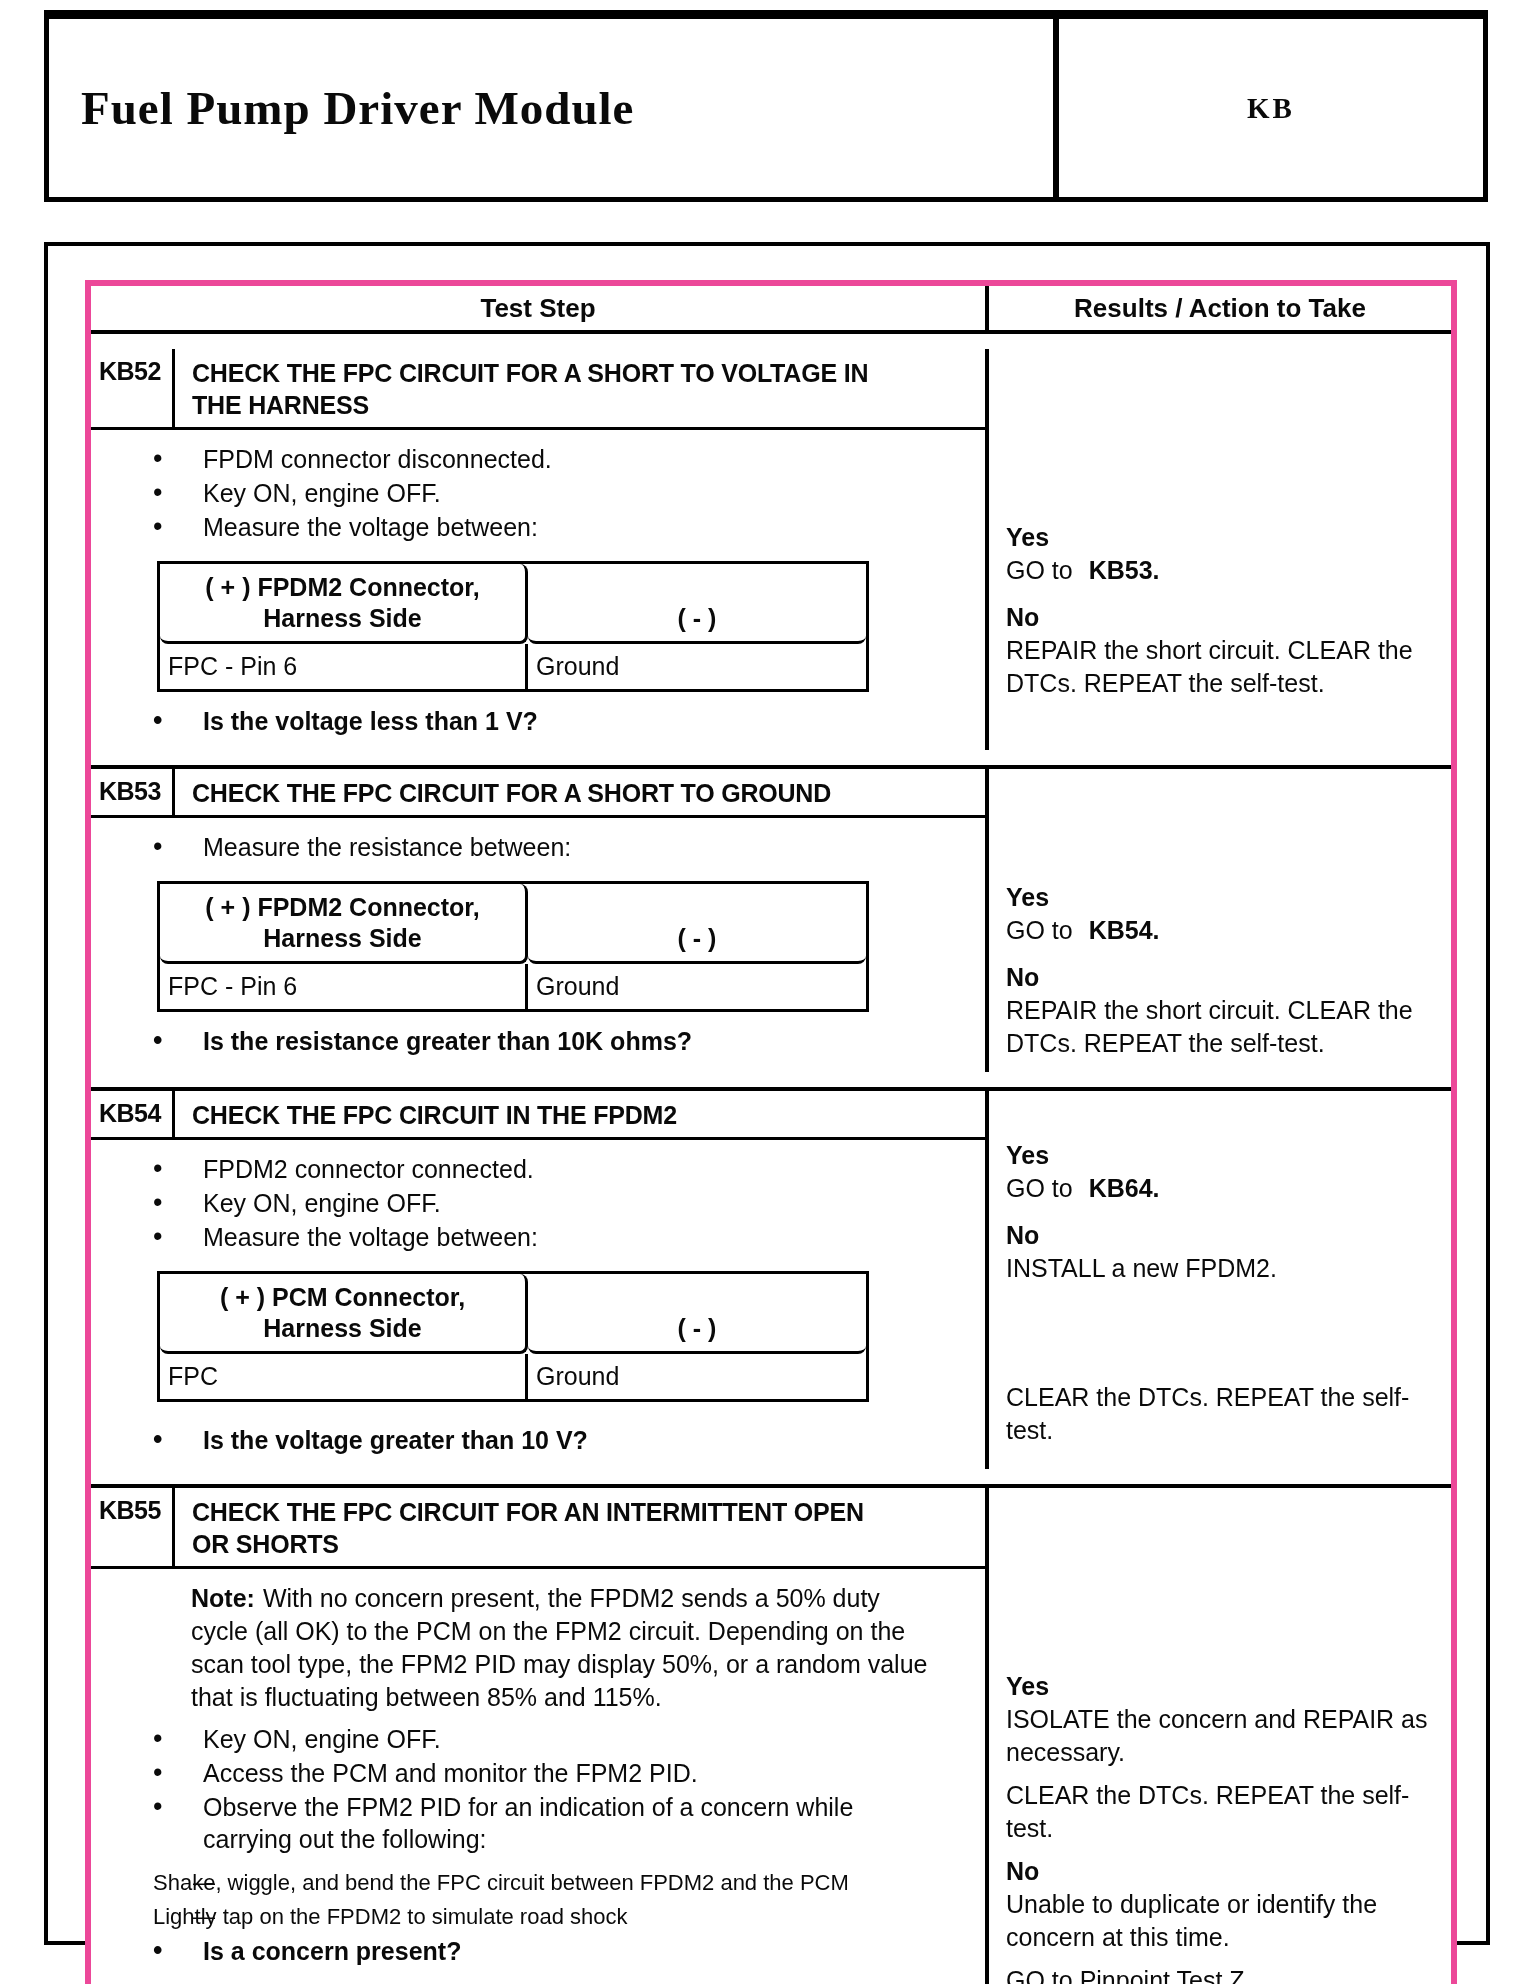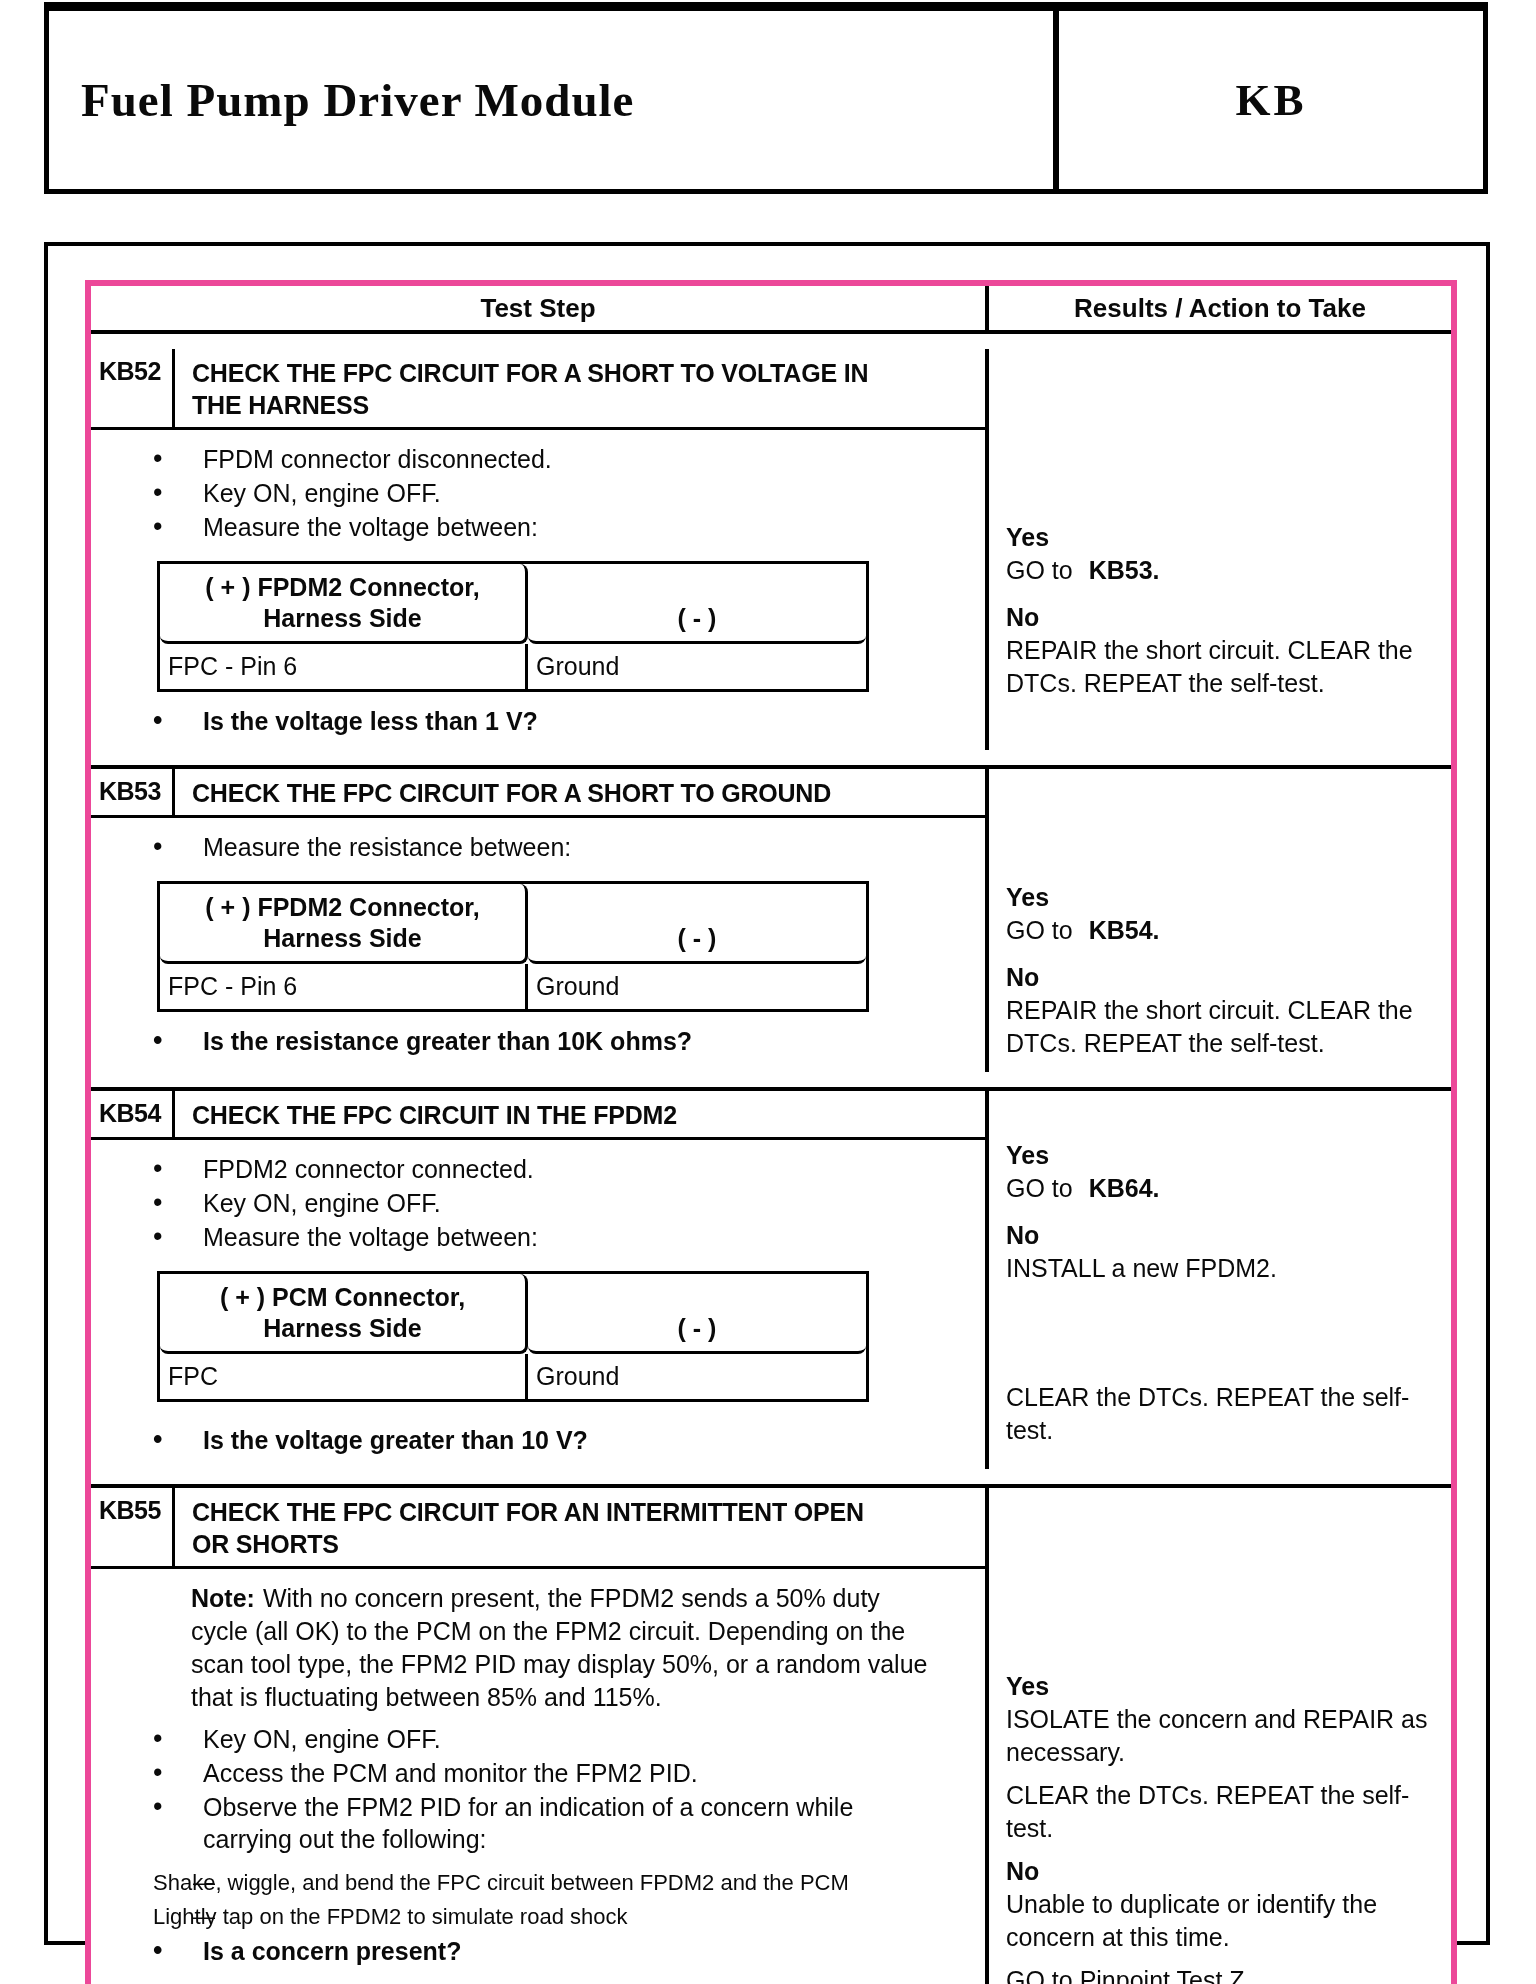--- a/index.html
+++ b/index.html
@@ -7,40 +7,40 @@
   body {
     width: 1536px; height: 1984px;
     background: #ffffff;
     color: #0a0a0a;
     font-family: "Liberation Sans", "DejaVu Sans", sans-serif;
     position: relative;
   }
 
   
   .title-box {
-    position: absolute; left: 44px; top: 2px;
+    position: absolute; left: 44px; top: 10px;
     width: 1444px; height: 192px;
     border: 5px solid #000; border-top-width: 9px;
     display: flex;
   }
   .title-main {
     width: 1010px; border-right: 6px solid #000;
     display: flex; align-items: center; padding-left: 32px;
   }
   .title-main h1 {
     margin: 0;
     font-family: "Liberation Serif", "DejaVu Serif", serif;
     font-size: 47px; font-weight: bold; letter-spacing: 1px;
   }
   .title-code {
     flex: 1; display: flex; align-items: center; justify-content: center;
   }
   .title-code .code {
     font-family: "Liberation Serif", "DejaVu Serif", serif;
-    font-size: 45px; font-weight: bold; letter-spacing: 3px;
+    font-size: 29px; font-weight: bold; letter-spacing: 3px;
   }
 
   
   .main-box {
     position: absolute; left: 44px; top: 242px;
     width: 1446px; height: 1703px;
     border: 4px solid #000;
   }
 
   

